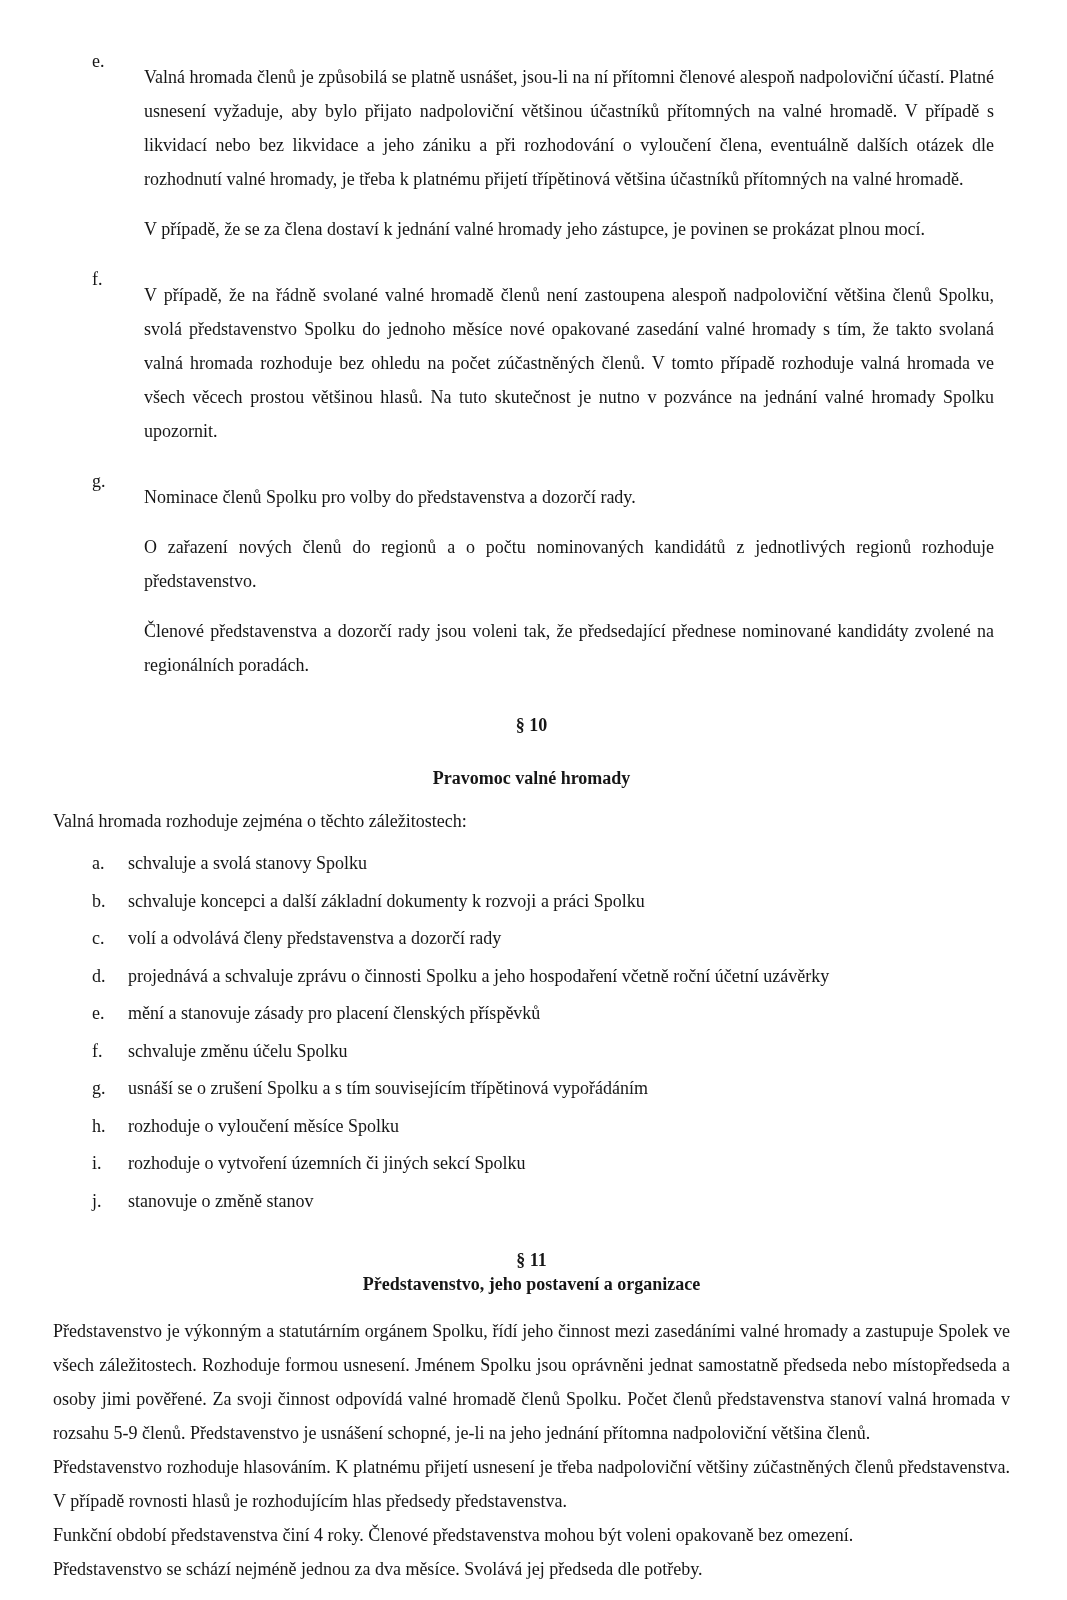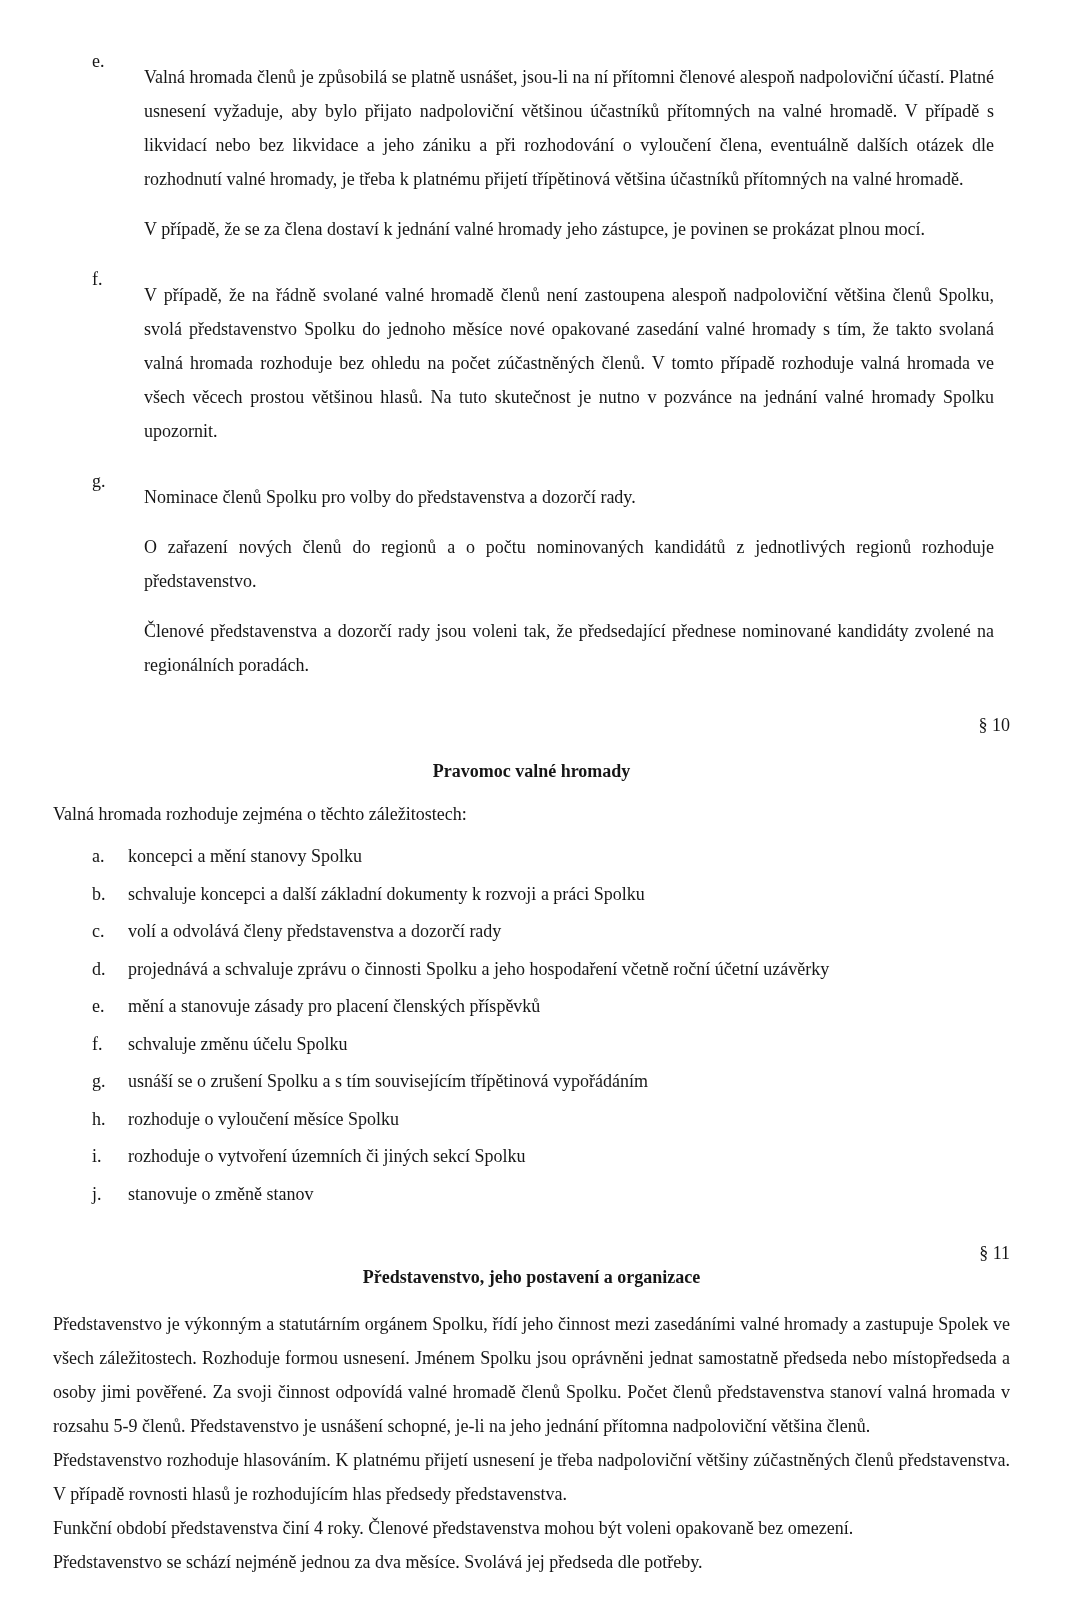--- a/index.html
+++ b/index.html
@@ -33,31 +33,31 @@
   }
   .clause .clause-body {
     flex: 1 1 auto;
     text-align: justify;
   }
   .clause .clause-body p {
     margin: 16px;
   }
   
   .sec-num {
-    text-align: right;
-    font-weight: normal;
+    text-align: center;
+    font-weight: bold;
     margin: 0;
   }
   .sec-num.s10 { margin-top: 10px; }
   .sec-title {
     text-align: center;
     font-weight: bold;
     margin: 0;
   }
-  .sec-title.s10 { margin-top: 12px; }
+  .sec-title.s10 { margin-top: 19px; }
   .sec-num.s11 { margin-top: 30px; line-height: 24px; }
   .sec-title.s11 { line-height: 24px; margin-bottom: 18px; }
   .intro {
     margin: 9px 0 8px 0;
   }
   
   .sub-list { margin: 0; }
   .sub-item {
     display: flex;
     align-items: flex-start;
@@ -106,21 +106,21 @@
   </div>
 
   <p class="sec-num s10">§ 10</p>
   <p class="sec-title s10">Pravomoc valné hromady</p>
 
   <p class="intro">Valná hromada rozhoduje zejména o těchto záležitostech:</p>
 
   <div class="sub-list">
     <div class="sub-item">
       <span class="sub-label">a.</span>
-      <span class="sub-text">koncepci a mění stanovy Spolku</span>
+      <span class="sub-text">schvaluje a svolá stanovy Spolku</span>
     </div>
     <div class="sub-item">
       <span class="sub-label">b.</span>
       <span class="sub-text">schvaluje koncepci a další základní dokumenty k rozvoji a práci Spolku</span>
     </div>
     <div class="sub-item">
       <span class="sub-label">c.</span>
       <span class="sub-text">volí a odvolává členy představenstva a dozorčí rady</span>
     </div>
     <div class="sub-item">

